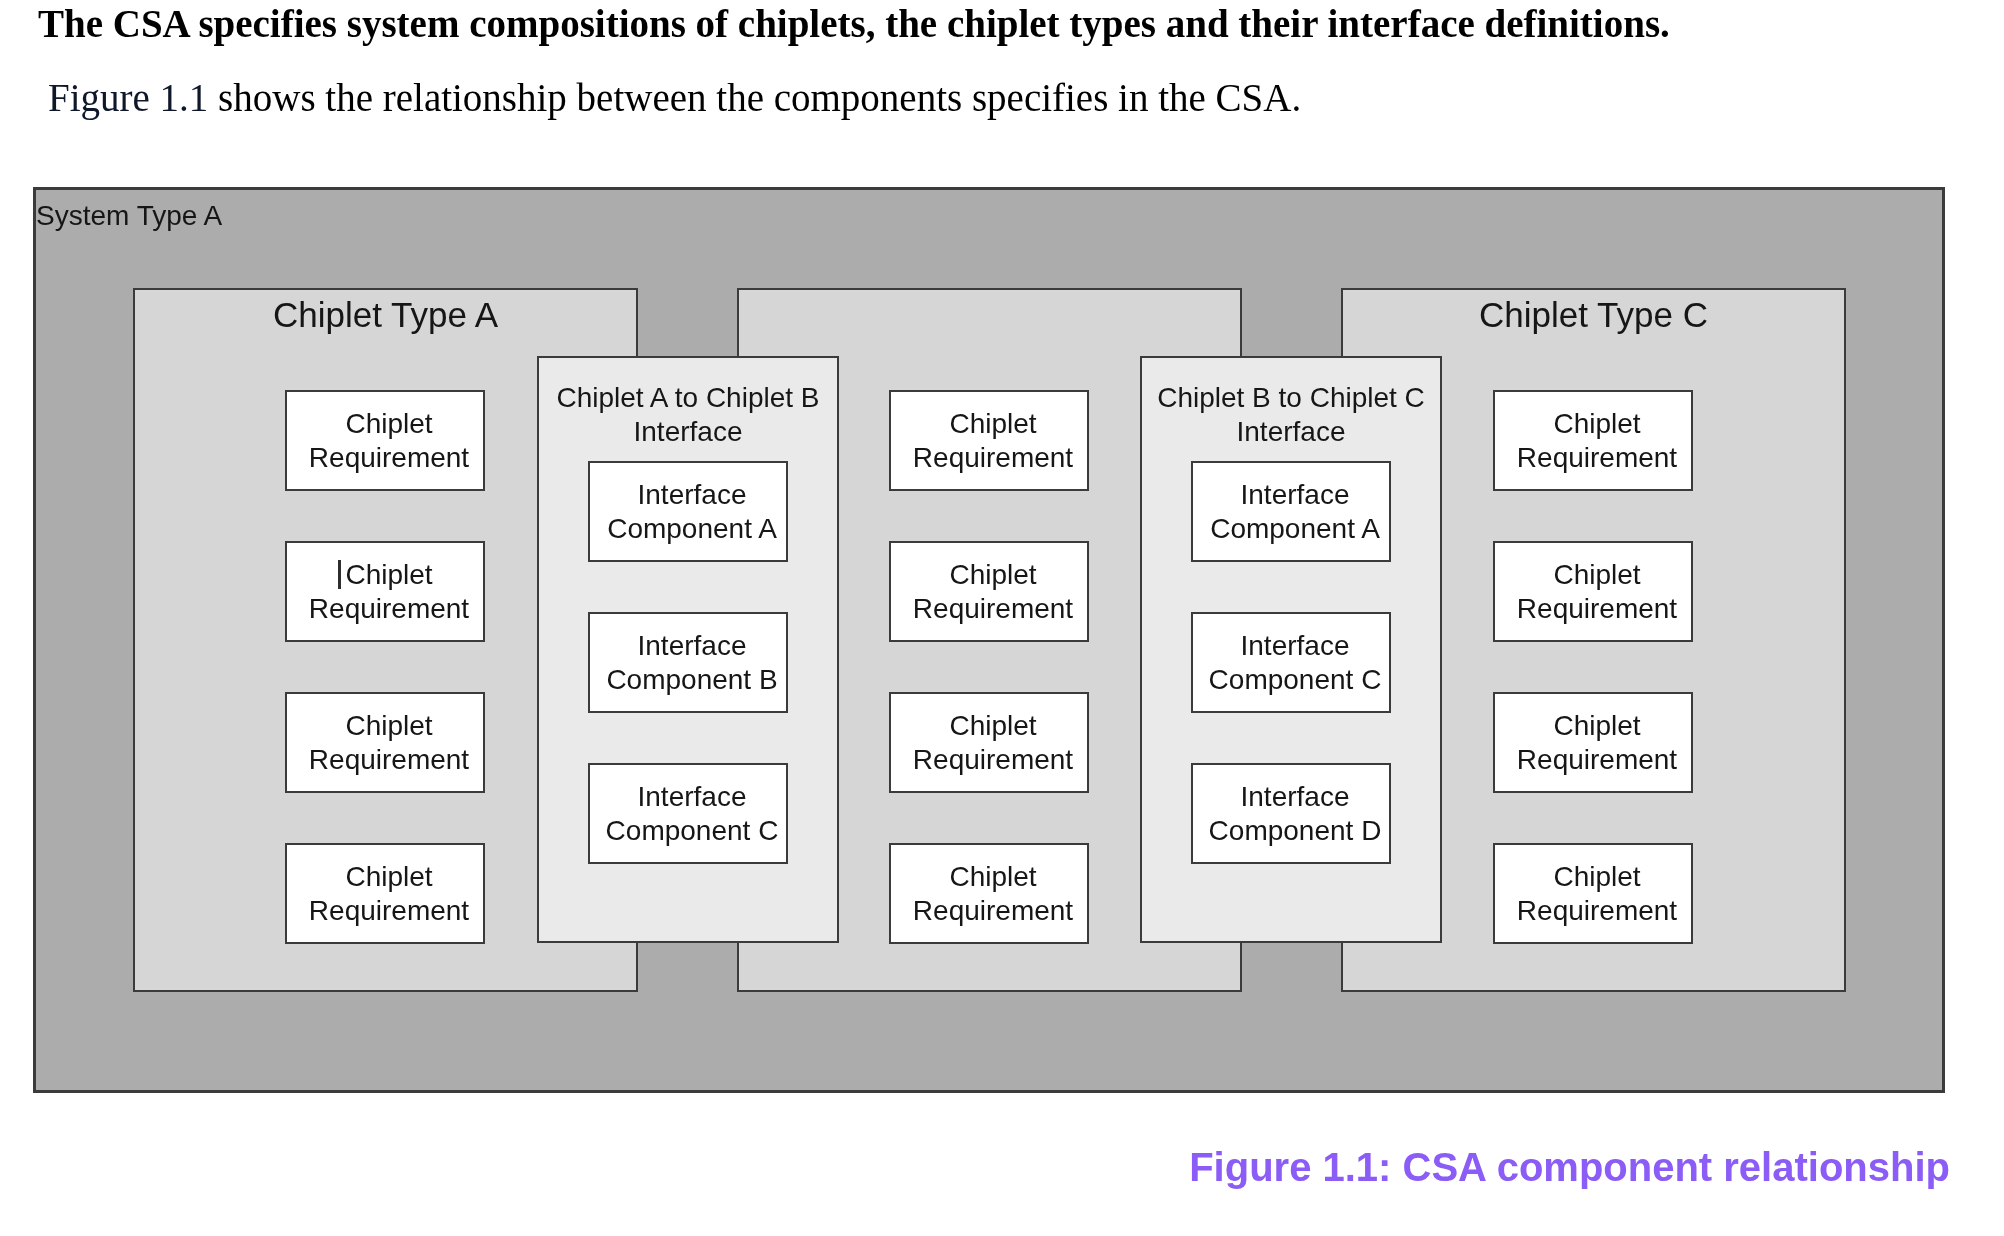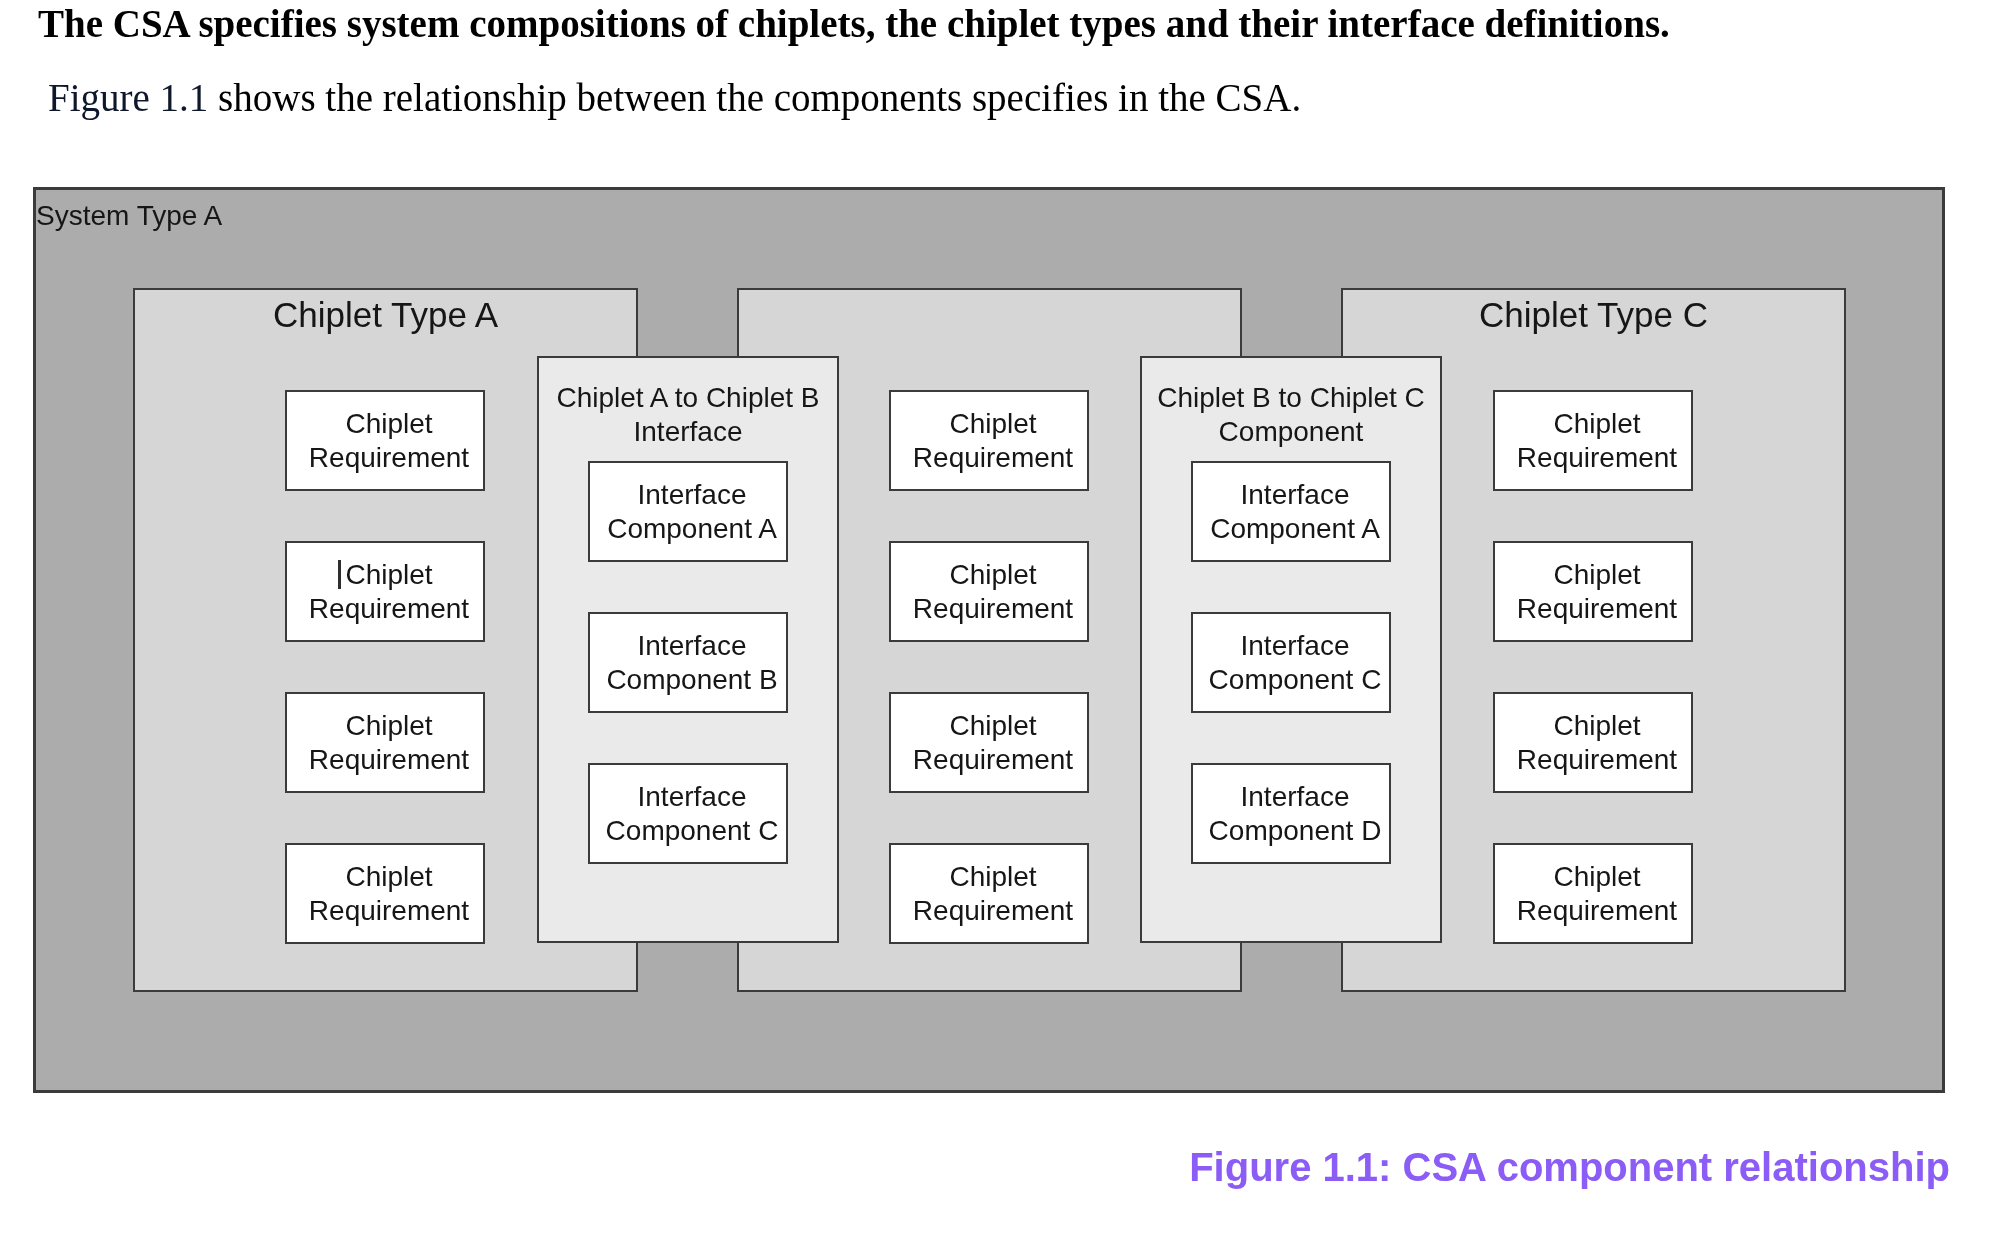--- a/index.html
+++ b/index.html
@@ -83,21 +83,21 @@
     </div>
 
     <div class="iface if-1">
       <div class="iface-label">Chiplet A to Chiplet B Interface</div>
       <div class="white-box comp c1">Interface Component A</div>
       <div class="white-box comp c2">Interface Component B</div>
       <div class="white-box comp c3">Interface Component C</div>
     </div>
 
     <div class="iface if-2">
-      <div class="iface-label">Chiplet B to Chiplet C Component</div>
+      <div class="iface-label">Chiplet B to Chiplet C Interface</div>
       <div class="white-box comp c1">Interface Component A</div>
       <div class="white-box comp c2">Interface Component C</div>
       <div class="white-box comp c3">Interface Component D</div>
     </div>
   </div>
 
   <div class="caption">Figure 1.1: CSA component relationship</div>
 </div>
 
 </body></html>

